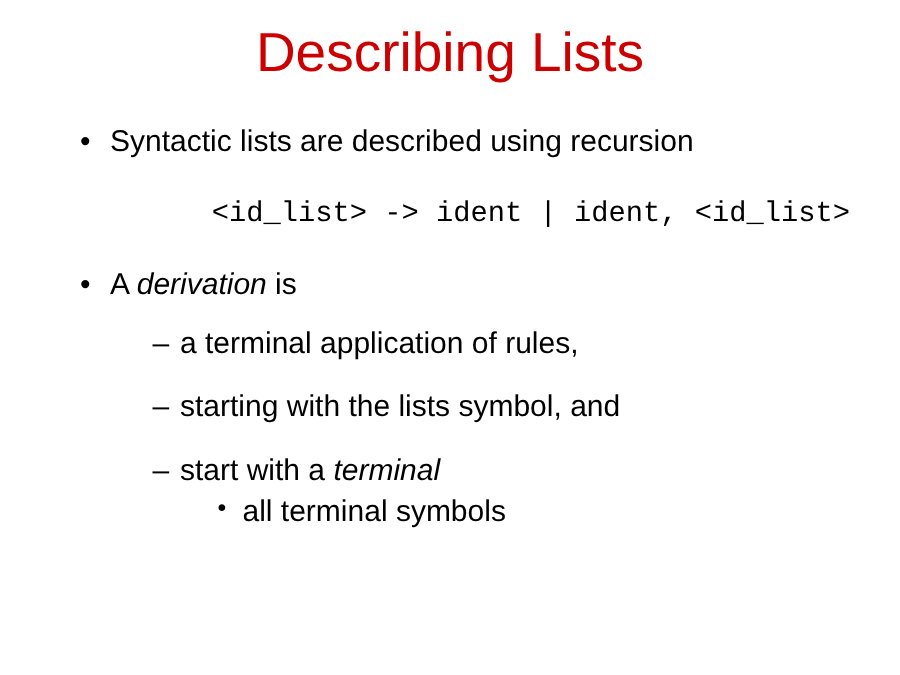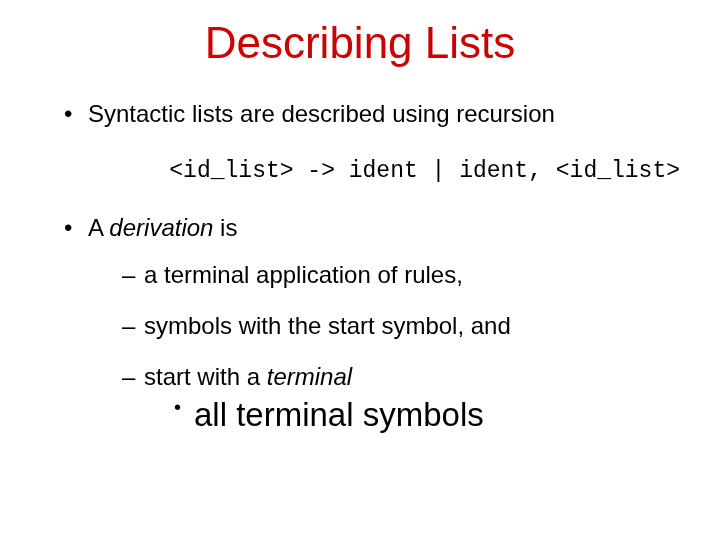--- a/index.html
+++ b/index.html
@@ -72,21 +72,21 @@
     font-size: 24px;
   }
   ul.subsub {
     list-style: none;
     padding: 0;
     margin: 2px 0 0 30px;
   }
   ul.subsub > li {
     position: relative;
     padding-left: 20px;
-    font-size: 33px;
+    font-size: 24px;
     line-height: 1.3;
   }
   ul.subsub > li::before {
     content: "•";
     position: absolute;
     left: 0;
     top: 0;
     font-size: 20px;
   }
   .em { font-style: italic; }
@@ -102,21 +102,21 @@
     <li>Syntactic lists are described using recursion</li>
   </ul>
 
   <div class="code-line">&lt;id_list&gt; -&gt; ident | ident, &lt;id_list&gt;</div>
 
   <ul class="top">
     <li>
       <span>A </span><span class="em">derivation</span><span> is</span>
       <ul class="sub">
         <li>a terminal application of rules,</li>
-        <li>symbols with the start symbol, and</li>
+        <li>starting with the lists symbol, and</li>
         <li>
           <span>start with a </span><span class="em">terminal</span>
           <ul class="subsub">
             <li>all terminal symbols</li>
           </ul>
         </li>
       </ul>
     </li>
   </ul>
 

